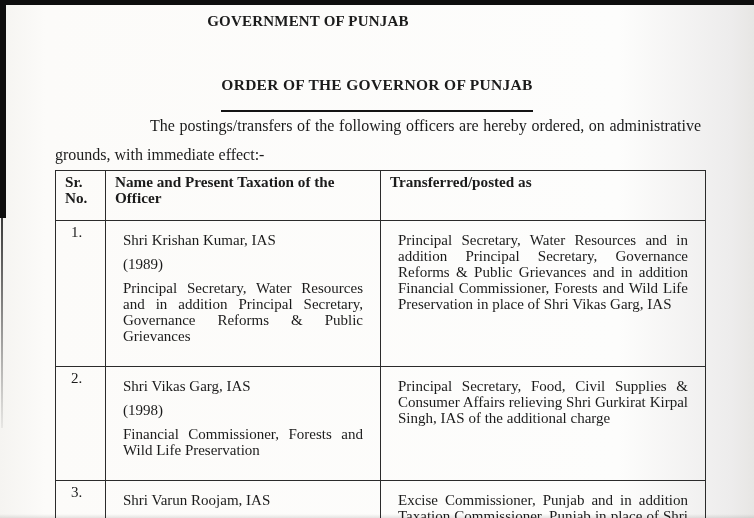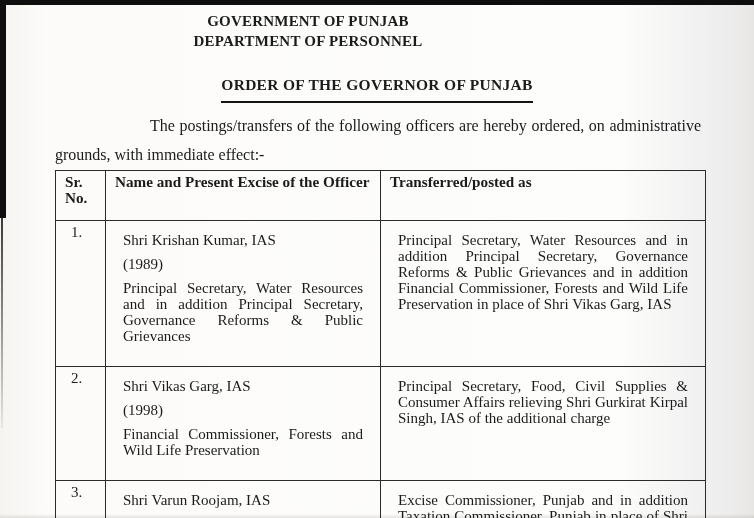--- a/index.html
+++ b/index.html
@@ -47,21 +47,21 @@
     position: absolute;
     top: 76px; left: 0; width: 754px;
     text-align: center;
   }
   .order-title {
     display: inline-block;
     font-weight: bold;
     font-size: 15.5px;
     letter-spacing: 0.3px;
     border-bottom: 2px solid #141414;
-    padding-bottom: 7px;
+    padding-bottom: 16px;
     text-align: right;
   }
   .intro {
     position: absolute;
     top: 111px; left: 55px; width: 646px;
     font-size: 16px;
     line-height: 29px;
     text-align: justify;
     text-indent: 95px;
   }
@@ -106,39 +106,38 @@
 </head>
 <body>
 
 <div class="edge-top"></div>
 <div class="edge-left"></div>
 <div class="edge-left-thin"></div>
 <div class="edge-bottom"></div>
 
 <div class="doc-header">
   <div>GOVERNMENT OF PUNJAB</div>
-  <div>DEPARTMENT OF PERSONNEL</div>
 </div>
 
 <div class="order-title-wrap">
   <span class="order-title">ORDER OF THE GOVERNOR OF PUNJAB</span>
 </div>
 
 <div class="intro">The postings/transfers of the following officers are hereby ordered, on administrative grounds, with immediate effect:-</div>
 
 <table class="order-table">
   <colgroup>
       <col class="c1">
       <col class="c2">
       <col class="c3">
     </colgroup>
   <tbody>
       <tr class="hdr">
     <th>Sr. No.</th>
-    <th>Name and Present Excise of the Officer</th>
+    <th>Name and Present Taxation of the Officer</th>
     <th>Transferred/posted as</th>
   </tr>
 
   <tr class="r1">
     <td class="sr">1.</td>
     <td>
       <p>Shri Krishan Kumar, IAS</p>
       <p>(1989)</p>
       <p class="jst">Principal Secretary, Water Resources and in addition Principal Secretary, Governance Reforms &amp; Public Grievances</p>
     </td>

